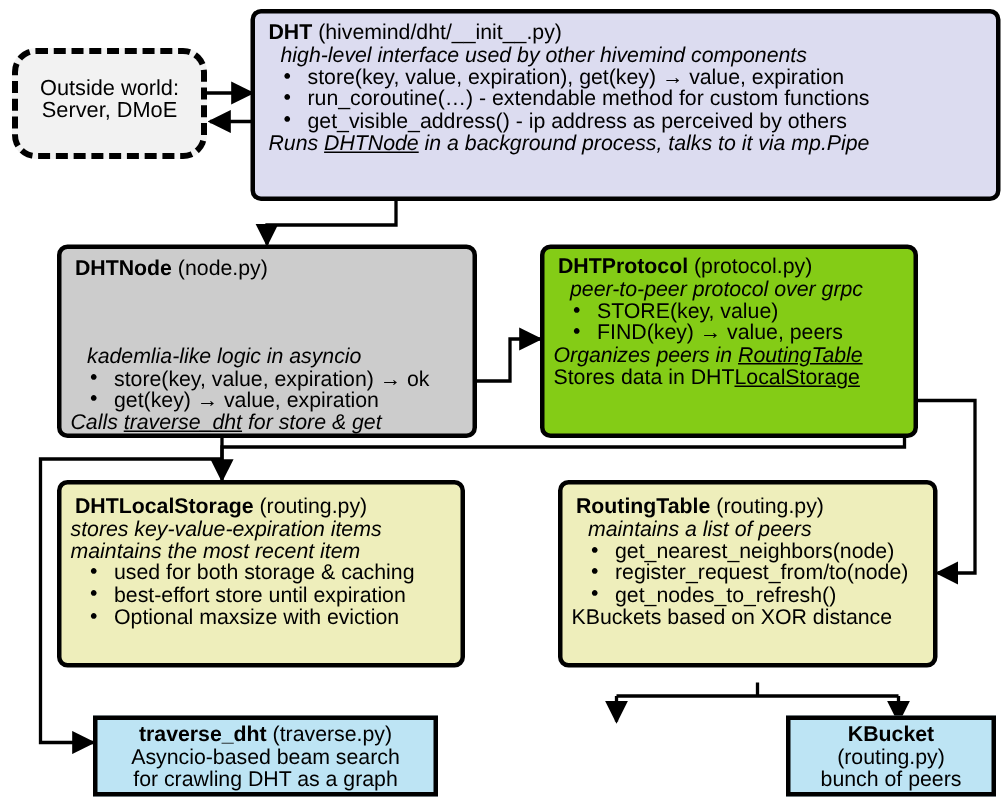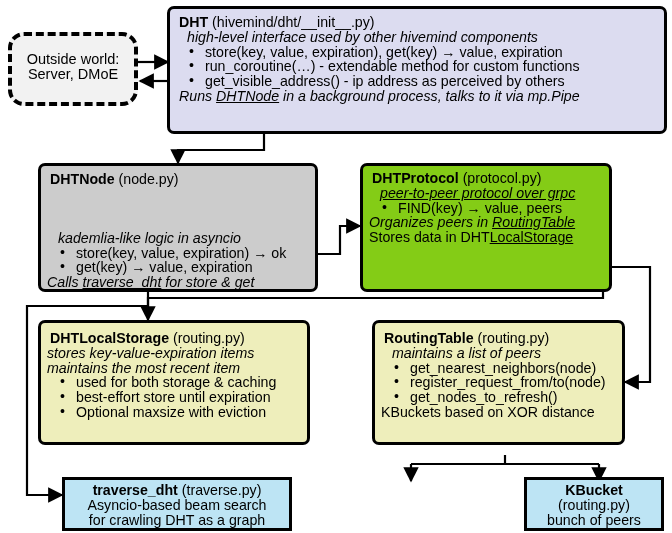--- a/index.html
+++ b/index.html
@@ -97,21 +97,22 @@
         <span>Calls </span><span class="u">traverse_dht</span><span> for store &amp; get</span>
       </div>
     </div>
   </div>
 
   <div class="node rnd" style="left:360px;top:163px;width:252px;height:129px;background:#84cc16;">
     <div class="txt" style="top:5px;font-size:14.2px;">
       <div class="line">
         <span class="ttl">DHTProtocol</span><span> (protocol.py)</span>
       </div>
-      <div class="line it" style="margin-left:8px;text-decoration:underline;">peer-to-peer protocol over grpc</div>
+      <div class="line it" style="margin-left:8px;">peer-to-peer protocol over grpc</div>
+      <div class="line bul">STORE(key, value)</div>
       <div class="line bul">FIND(key) → value, peers</div>
       <div class="line it" style="margin-left:-3px;">
         <span>Organizes peers in </span><span class="u">RoutingTable</span>
       </div>
       <div class="line" style="margin-left:-3px;">
         <span>Stores data in DHT</span><span class="u">LocalStorage</span>
       </div>
     </div>
   </div>
 

